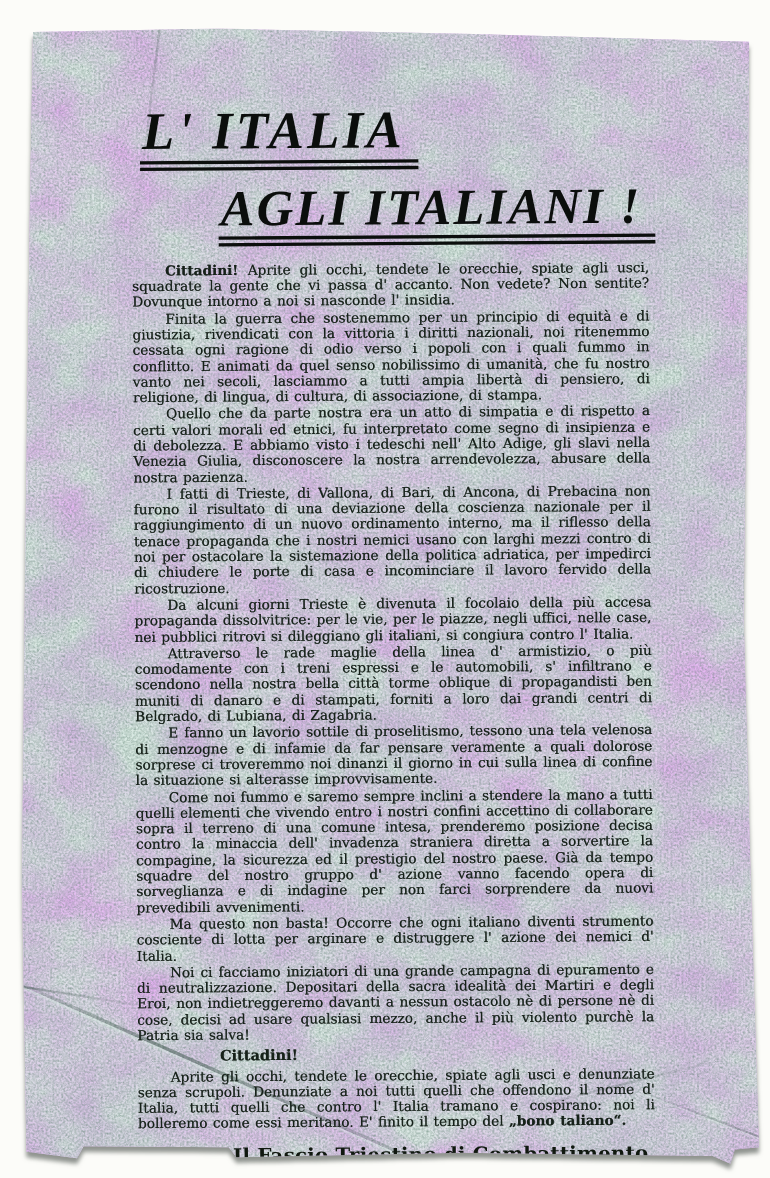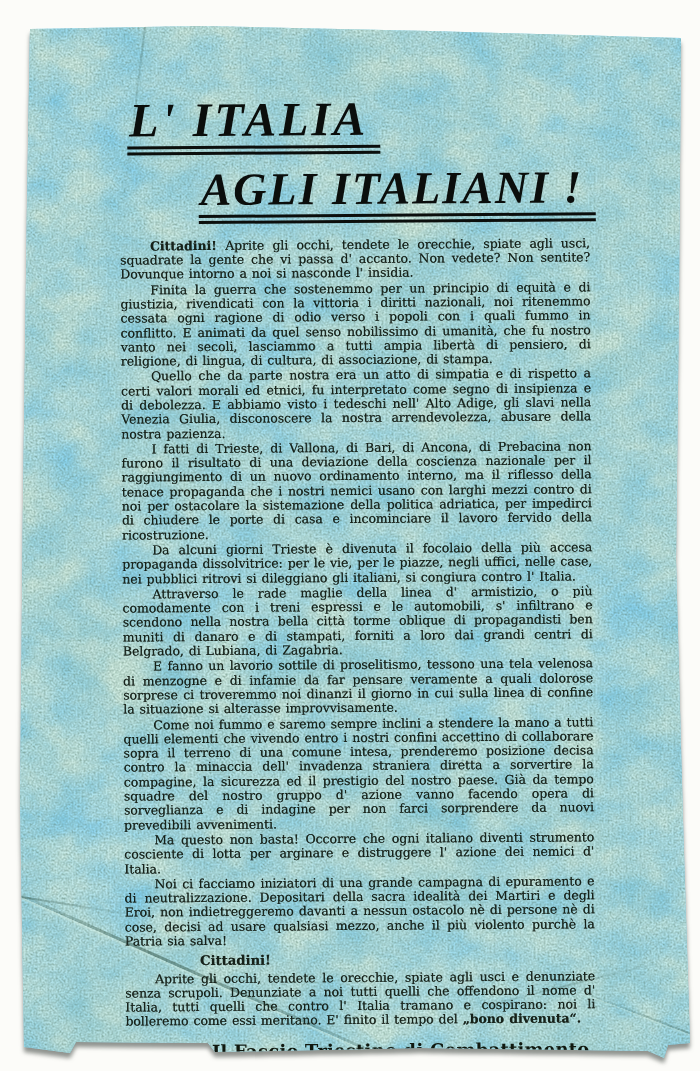--- a/index.html
+++ b/index.html
@@ -10,21 +10,21 @@
     background:#fcfcf9; overflow:hidden;
   }
 
   .paper-wrap {
     position:absolute; inset:0;
     filter: drop-shadow(0 5px 2px rgba(55,62,56,0.55));
   }
 
   .paper {
     position:absolute; inset:0;
-    background:#7dd3fc;
+    background:#f0abfc;
     clip-path: polygon(
       30px 29px, 200px 26px, 430px 31px, 681px 38px,
       679px 300px, 676px 560px, 683px 820px, 690px 1043px,
       668px 1045px, 664px 1058px, 648px 1051px,
       420px 1048px, 215px 1052px, 208px 1043px,
       76px 1042px, 70px 1053px, 24px 1047px,
       20px 800px, 23px 500px, 27px 200px
     );
   }
 
@@ -139,21 +139,21 @@
             <p class="para">Finita la guerra che sostenemmo per un principio di equità e di giustizia, rivendicati con la vittoria i diritti nazionali, noi ritenemmo cessata ogni ragione di odio verso i popoli con i quali fummo in conflitto. E animati da quel senso nobilissimo di umanità, che fu nostro vanto nei secoli, lasciammo a tutti ampia libertà di pensiero, di religione, di lingua, di cultura, di associazione, di stampa.</p>
             <p class="para">Quello che da parte nostra era un atto di simpatia e di rispetto a certi valori morali ed etnici, fu interpretato come segno di insipienza e di debolezza. E abbiamo visto i tedeschi nell' Alto Adige, gli slavi nella Venezia Giulia, disconoscere la nostra arrendevolezza, abusare della nostra pazienza.</p>
             <p class="para">I fatti di Trieste, di Vallona, di Bari, di Ancona, di Prebacina non furono il risultato di una deviazione della coscienza nazionale per il raggiungimento di un nuovo ordinamento interno, ma il riflesso della tenace propaganda che i nostri nemici usano con larghi mezzi contro di noi per ostacolare la sistemazione della politica adriatica, per impedirci di chiudere le porte di casa e incominciare il lavoro fervido della ricostruzione.</p>
             <p class="para">Da alcuni giorni Trieste è divenuta il focolaio della più accesa propaganda dissolvitrice: per le vie, per le piazze, negli uffici, nelle case, nei pubblici ritrovi si dileggiano gli italiani, si congiura contro l' Italia.</p>
             <p class="para">Attraverso le rade maglie della linea d' armistizio, o più comodamente con i treni espressi e le automobili, s' infiltrano e scendono nella nostra bella città torme oblique di propagandisti ben muniti di danaro e di stampati, forniti a loro dai grandi centri di Belgrado, di Lubiana, di Zagabria.</p>
             <p class="para">E fanno un lavorio sottile di proselitismo, tessono una tela velenosa di menzogne e di infamie da far pensare veramente a quali dolorose sorprese ci troveremmo noi dinanzi il giorno in cui sulla linea di confine la situazione si alterasse improvvisamente.</p>
             <p class="para">Come noi fummo e saremo sempre inclini a stendere la mano a tutti quelli elementi che vivendo entro i nostri confini accettino di collaborare sopra il terreno di una comune intesa, prenderemo posizione decisa contro la minaccia dell' invadenza straniera diretta a sorvertire la compagine, la sicurezza ed il prestigio del nostro paese. Già da tempo squadre del nostro gruppo d' azione vanno facendo opera di sorveglianza e di indagine per non farci sorprendere da nuovi prevedibili avvenimenti.</p>
             <p class="para">Ma questo non basta! Occorre che ogni italiano diventi strumento cosciente di lotta per arginare e distruggere l' azione dei nemici d' Italia.</p>
             <p class="para">Noi ci facciamo iniziatori di una grande campagna di epuramento e di neutralizzazione. Depositari della sacra idealità dei Martiri e degli Eroi, non indietreggeremo davanti a nessun ostacolo nè di persone nè di cose, decisi ad usare qualsiasi mezzo, anche il più violento purchè la Patria sia salva!</p>
             <p class="subhead">Cittadini!</p>
-            <p class="para"><span>Aprite gli occhi, tendete le orecchie, spiate agli usci e denunziate senza scrupoli. Denunziate a noi tutti quelli che offendono il nome d' Italia, tutti quelli che contro l' Italia tramano e cospirano: noi li bolleremo come essi meritano. E' finito il tempo del </span><strong>„bono divenuta“.</strong></p>
+            <p class="para"><span>Aprite gli occhi, tendete le orecchie, spiate agli usci e denunziate senza scrupoli. Denunziate a noi tutti quelli che offendono il nome d' Italia, tutti quelli che contro l' Italia tramano e cospirano: noi li bolleremo come essi meritano. E' finito il tempo del </span><strong>„bono taliano“.</strong></p>
           </div>
 
         <div class="signature">Il Fascio Triestino di Combattimento.</div>
       </div>
 
     </div>
   </div>
 </div>
 
 </body></html>

